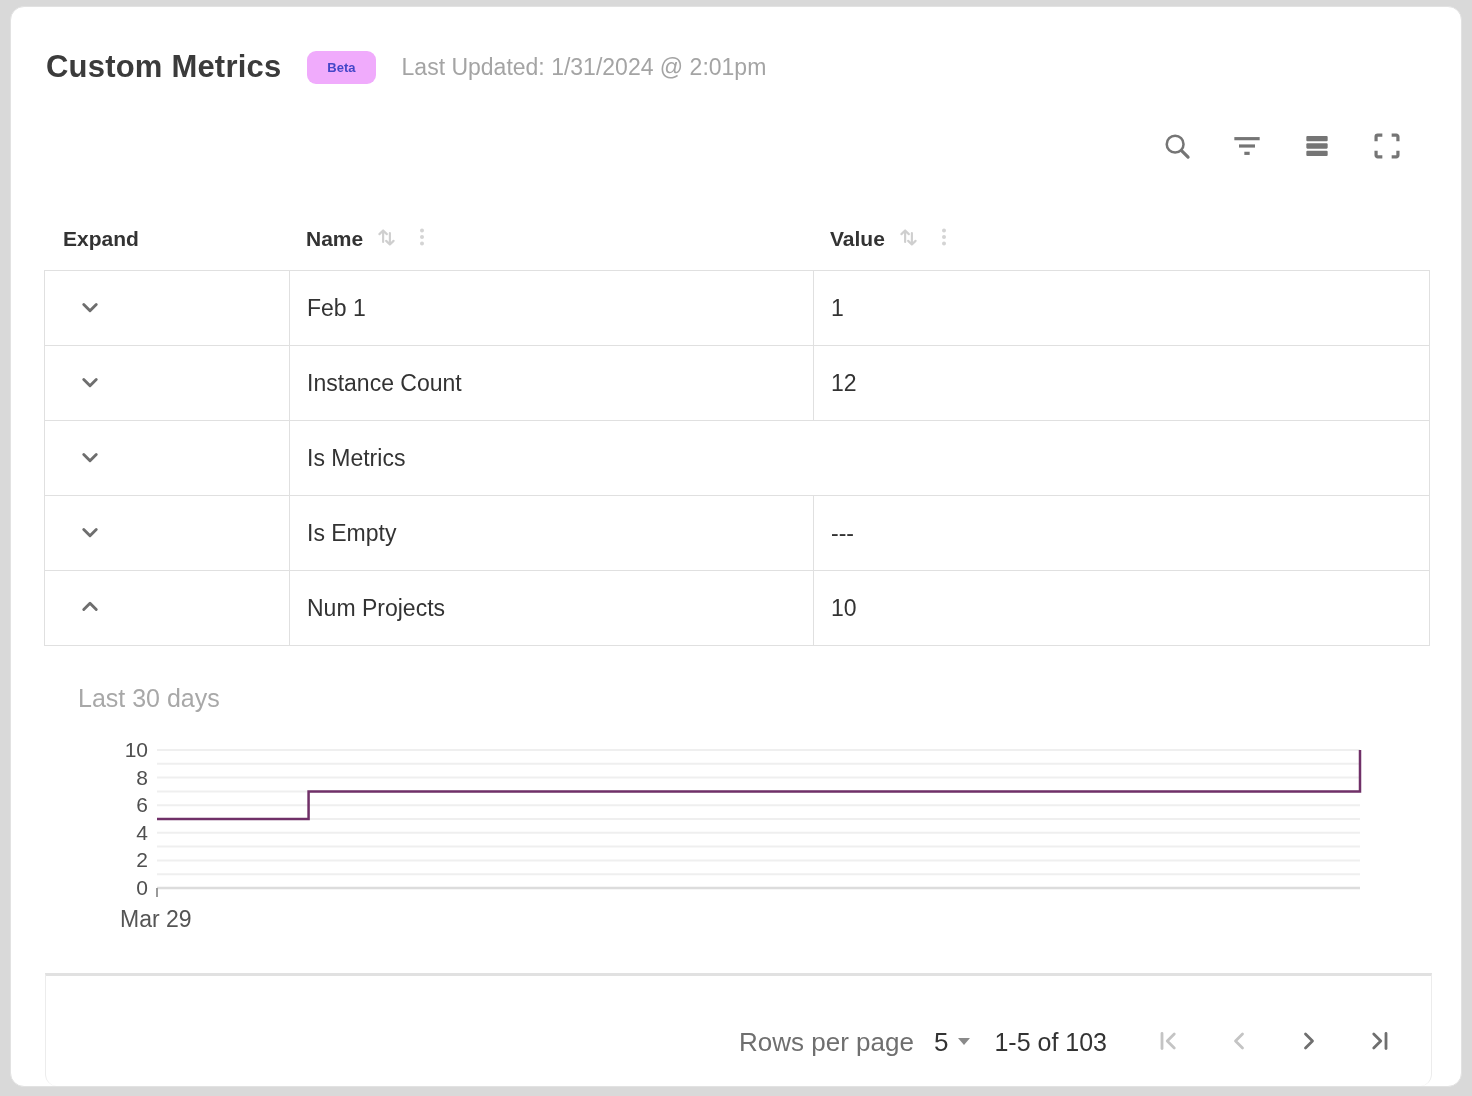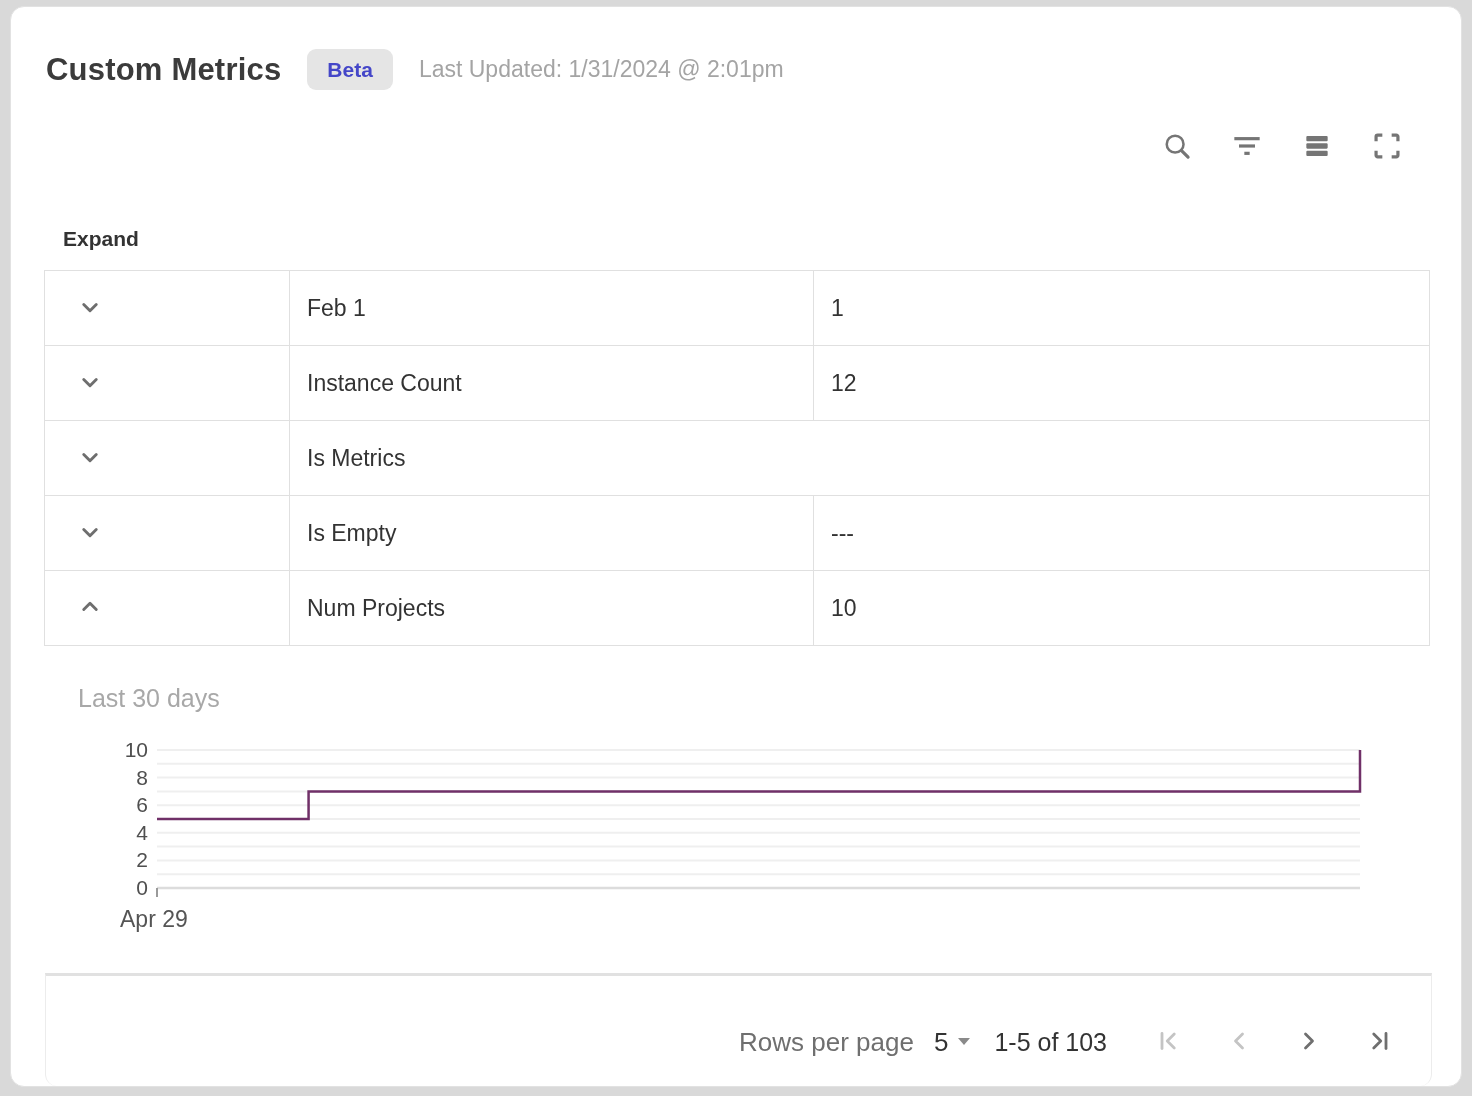--- a/index.html
+++ b/index.html
@@ -11,21 +11,21 @@
   }
   .card{
     position:absolute;left:10px;top:6px;width:1452px;height:1081px;
     background:#ffffff;border:1px solid #e2e2e2;border-radius:14px;
     box-sizing:border-box;
   }
   
   .title-row{position:absolute;left:35px;top:42px;display:flex;align-items:center;gap:26px;}
   .page-title{font-size:31px;font-weight:700;color:#3b3b3b;margin:0;letter-spacing:.2px;}
   .beta-badge{
-    background:#e5e5e5;color:#4446c8;font-size:21px;font-weight:700;
+    background:#f0abfc;color:#4446c8;font-size:13px;font-weight:700;
     padding:10px 20px;border-radius:9px;line-height:1;
   }
   .last-updated{font-size:23px;color:#a4a4a4;}
   
   .toolbar{position:absolute;top:124px;right:58px;display:flex;gap:38px;align-items:center;}
   .icon-btn{width:32px;height:32px;border:none;background:none;padding:0;cursor:pointer;display:flex;align-items:center;justify-content:center;}
   .icon-btn svg{width:32px;height:32px;}
   
   .metrics-table{position:absolute;left:33px;top:200px;width:1386px;}
   .thead{display:grid;grid-template-columns:244px 524px 1fr;height:63px;align-items:center;}
@@ -113,20 +113,60 @@
           <path d="M15.5 20.2 H19 a1.2 1.2 0 0 0 1.2 -1.2 V15.5"></path>
         </svg>
       </span>
     </button>
   </div>
 
   <div class="metrics-table">
     <div class="thead">
       <div class="th th-expand">
         <span>Expand</span>
+      </div>
+      <div class="th th-name">
+        <span>Name</span>
+        <button class="mini-btn sort-icon">
+          <span>
+            <svg viewBox="0 0 24 24" fill="none" stroke="#cfcfcf" stroke-width="1.9" stroke-linecap="round" stroke-linejoin="round">
+              <path d="M9 16 V5.8 M5.7 9 L9 5.7 L12.3 9"></path>
+              <path d="M15 8 V18.2 M11.7 15 L15 18.3 L18.3 15"></path>
+            </svg>
+          </span>
+        </button>
+        <button class="mini-btn dots-icon">
+          <span>
+            <svg viewBox="0 0 24 24" fill="#d4d4d4">
+              <circle cx="12" cy="5.5" r="2"></circle>
+                <circle cx="12" cy="12" r="2"></circle>
+                <circle cx="12" cy="18.5" r="2"></circle>
+            </svg>
+          </span>
+        </button>
+      </div>
+      <div class="th th-value">
+        <span>Value</span>
+        <button class="mini-btn sort-icon">
+          <span>
+            <svg viewBox="0 0 24 24" fill="none" stroke="#cfcfcf" stroke-width="1.9" stroke-linecap="round" stroke-linejoin="round">
+              <path d="M9 16 V5.8 M5.7 9 L9 5.7 L12.3 9"></path>
+              <path d="M15 8 V18.2 M11.7 15 L15 18.3 L18.3 15"></path>
+            </svg>
+          </span>
+        </button>
+        <button class="mini-btn dots-icon">
+          <span>
+            <svg viewBox="0 0 24 24" fill="#d4d4d4">
+              <circle cx="12" cy="5.5" r="2"></circle>
+                <circle cx="12" cy="12" r="2"></circle>
+                <circle cx="12" cy="18.5" r="2"></circle>
+            </svg>
+          </span>
+        </button>
       </div>
     </div>
 
     <div class="tbody">
 
       <div class="trow">
         <div class="td td-expand">
           <button class="chev-btn">
             <span>
               <svg viewBox="0 0 24 24" fill="none" stroke="#6e6e6e" stroke-width="2.3" stroke-linecap="round" stroke-linejoin="round">
@@ -212,21 +252,21 @@
       <line x1="64" x2="1267" y1="10" y2="10" stroke="#efefef" stroke-width="2"></line>
       <text x="55" y="155" text-anchor="end" class="ytick">0</text>
       <text x="55" y="127.4" text-anchor="end" class="ytick">2</text>
       <text x="55" y="99.8" text-anchor="end" class="ytick">4</text>
       <text x="55" y="72.2" text-anchor="end" class="ytick">6</text>
       <text x="55" y="44.599999999999994" text-anchor="end" class="ytick">8</text>
       <text x="55" y="17" text-anchor="end" class="ytick">10</text>
       <line x1="64" x2="64" y1="148" y2="157" stroke="#9a9a9a" stroke-width="2"></line>
       <path d="M64 79 H215.578 V51.400000000000006 H1267 V10" fill="none" stroke="#703068" stroke-width="2.5"></path>
     </svg>
-  <div class="xtick-label">Apr 29</div>
+  <div class="xtick-label">Mar 29</div>
 
   <div class="table-footer">
     <span class="rpp-label">Rows per page</span>
     <button class="rpp-select">
       <span class="rpp-value">5</span>
       <span>
         <svg width="16" height="12" viewBox="0 0 16 12" fill="#8a8a8a">
             <polygon points="2,3 14,3 8,10"></polygon>
           </svg>
       </span>

